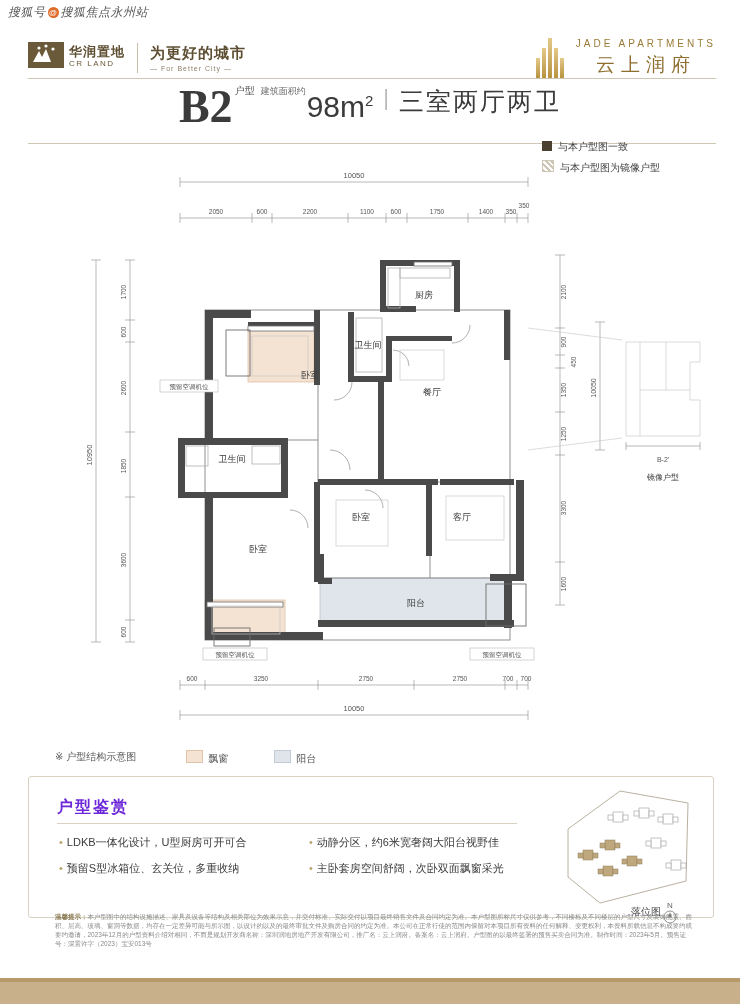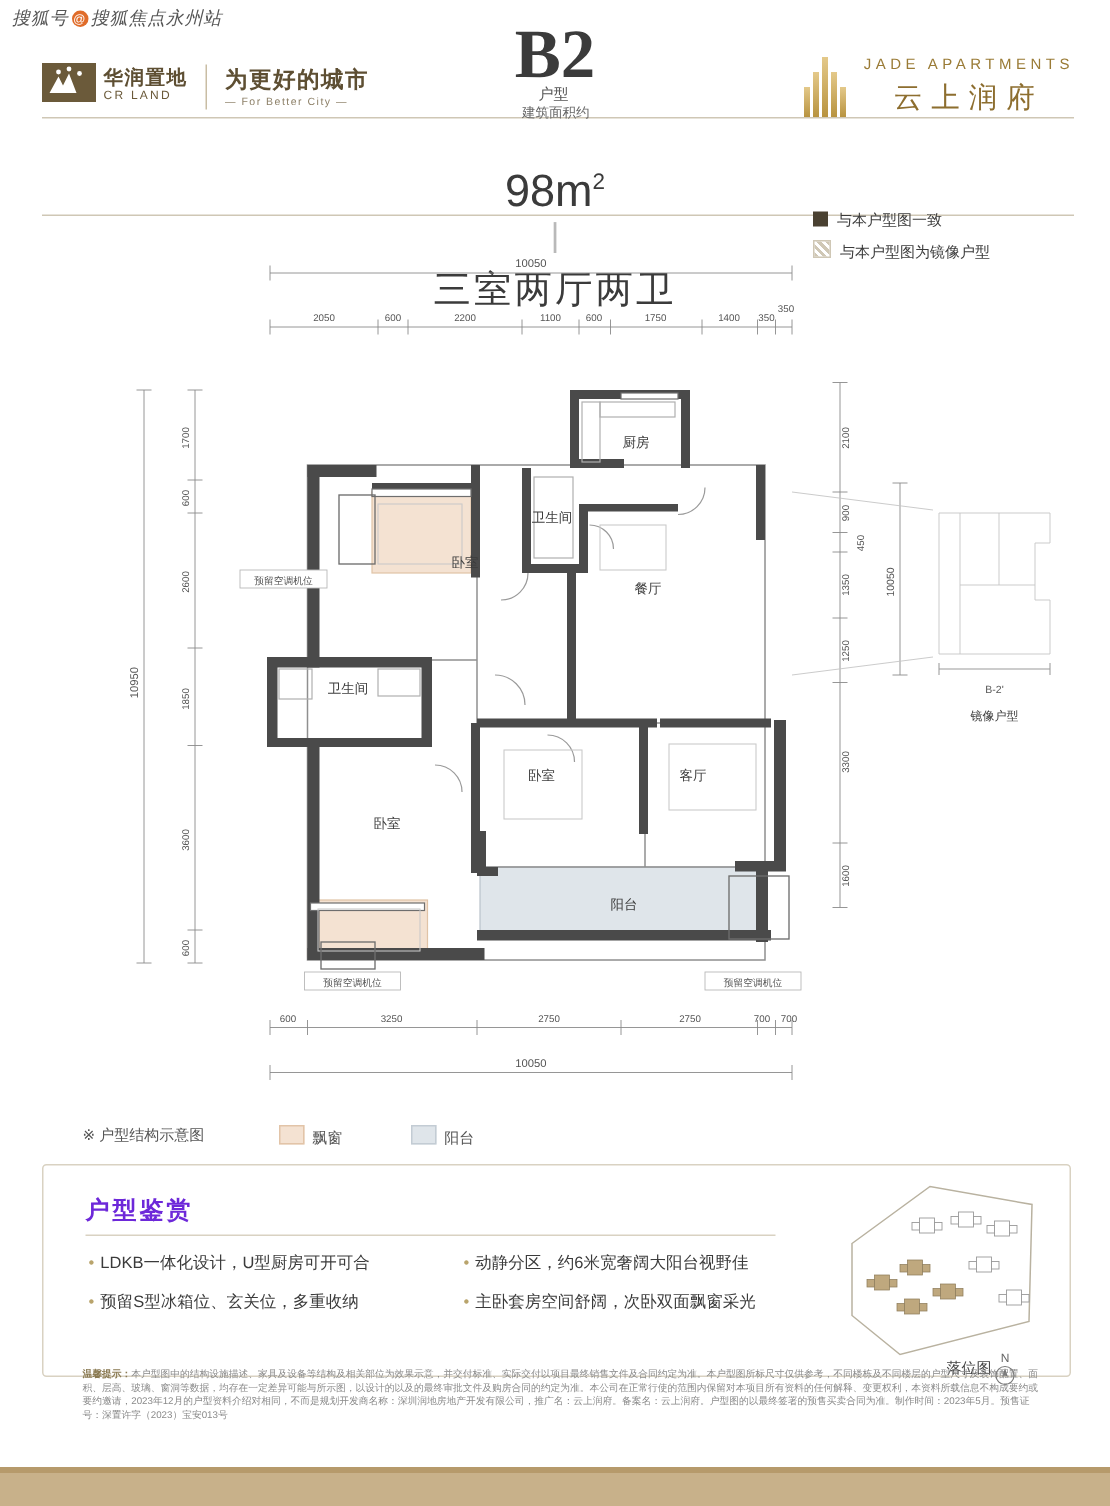--- a/index.html
+++ b/index.html
@@ -34,21 +34,21 @@
   .slogan .sub{display:block;font-size:7px;letter-spacing:1px;color:#8d8068;font-weight:normal;margin-top:2px;}
   .brand-right{position:absolute;right:24px;top:18px;display:flex;align-items:flex-end;}
   .jade-bars{display:flex;align-items:flex-end;height:42px;margin-right:10px;}
   .jade-bars i{display:block;width:4px;margin-right:2px;background:linear-gradient(#e4c98a,#b8933f);}
   .jade-text{font-size:10px;color:#9a7b36;letter-spacing:3px;text-align:center;}
   .jade-text .cn{display:block;font-size:19px;letter-spacing:6px;color:#8d6e2f;margin-top:3px;}
   .rule{position:absolute;left:28px;right:24px;top:78px;height:1px;background:#cfc7b5;}
   .rule2{position:absolute;left:28px;right:24px;top:143px;height:1px;background:#cfc7b5;}
   
   .title-row{position:absolute;left:0;top:85px;width:740px;height:56px;
-     display:flex;align-items:center;justify-content:center;flex-direction:column;}
+     display:flex;align-items:flex-start;justify-content:center;}
   .t-b2{font-size:46px;font-weight:bold;color:#3b3b3b;line-height:44px;font-family:"Liberation Serif",serif;}
   .t-hx{font-size:10px;color:#555;line-height:11px;margin:0 4px 0 2px;}
   .t-about{font-size:9px;color:#666;margin:0 1px 24px 2px;}
   .t-area{font-size:30px;color:#3b3b3b;line-height:32px;font-weight:500;}
   .t-area sup{font-size:15px;}
   .t-bar{margin:0 10px 6px;color:#b9b9b9;font-size:22px;}
   .t-rooms{font-size:25px;color:#3b3b3b;letter-spacing:2px;margin-bottom:4px;}
   
   .plan{position:absolute;left:0;top:150px;width:666px;height:600px;}
   .plan svg{display:block;}

